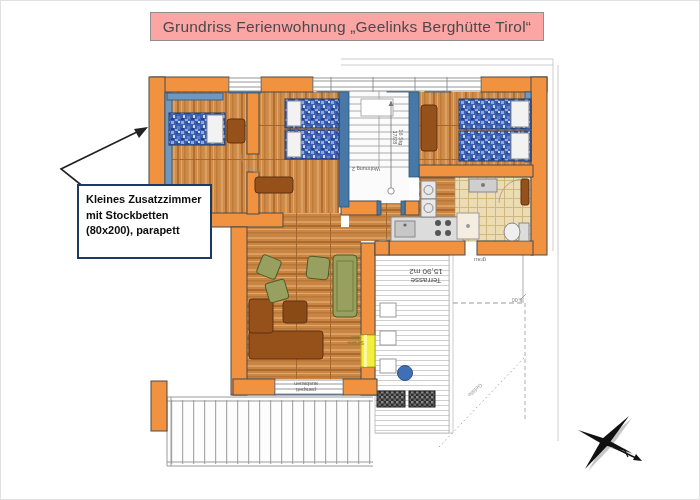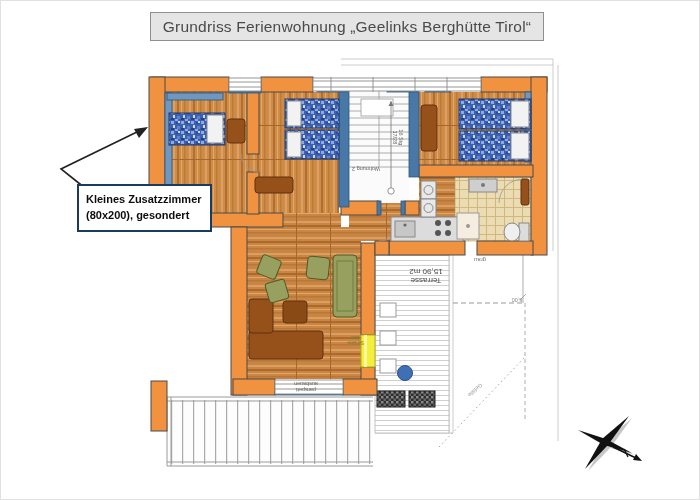--- a/index.html
+++ b/index.html
@@ -1,24 +1,24 @@
 <!DOCTYPE html>
 <html><head>
 <meta charset="utf-8">
 <style>
   html,body{margin:0;padding:0;background:#fff;}
   #stage{position:relative;width:700px;height:500px;background:#ffffff;
          font-family:"Liberation Sans",sans-serif;overflow:hidden;
          border:1px solid #e0e0e0;box-sizing:border-box;}
   #plan-svg{position:absolute;left:0;top:0;}
   .title-box{position:absolute;left:149px;top:11px;width:392px;height:27px;
-    border:1px solid #8f8f8f;background:#e5e5e5;display:flex;align-items:center;
+    border:1px solid #8f8f8f;background:#fca5a5;display:flex;align-items:center;
     justify-content:center;font-size:15.5px;color:#4a4a4a;letter-spacing:.2px;}
   .note-box{position:absolute;left:76px;top:183px;width:118px;
-    border:2px solid #1b3a63;background:#fff;padding:6px 6px 7px 7px;
+    border:2px solid #1b3a63;background:#fff;padding:6px 6px 18px 7px;
     font-size:11px;line-height:1.42;color:#0d0d0d;font-weight:600;}
   .note-box span{display:block;}
   .footer-label{position:absolute;left:566px;top:481px;width:120px;
     font-size:11.5px;color:#2e2e2e;}
   .lbl{position:absolute;color:#555;text-align:center;line-height:1.15;
     white-space:nowrap;}
   .r180{transform:rotate(180deg);}
   .lbl-terrasse{left:398px;top:266px;width:54px;font-size:8px;color:#4a4a4a;}
   .lbl-grau{left:468px;top:255px;width:22px;font-size:6px;color:#777;}
   .lbl-stairs{left:384px;top:130px;width:26px;font-size:5.5px;color:#666;
@@ -313,21 +313,22 @@
     <line x1="623" y1="448" x2="627" y2="456" stroke="#111" stroke-width="1.2"></line>
   </g>
 </svg>
 
 <div class="title-box">
   <span>Grundriss Ferienwohnung „Geelinks Berghütte Tirol“</span>
 </div>
 
 <div class="note-box">
   <span>Kleines Zusatzzimmer</span>
-  <span>(80x200), gesondert</span>
+  <span>mit Stockbetten</span>
+  <span>(80x200), parapett</span>
 </div>
 
 <div class="lbl lbl-terrasse r180">
   <div>Terrasse</div>
   <div>15,90 m2</div>
 </div>
 <div class="lbl lbl-grau r180">
   <span>grau</span>
 </div>
 <div class="lbl lbl-stairs">

